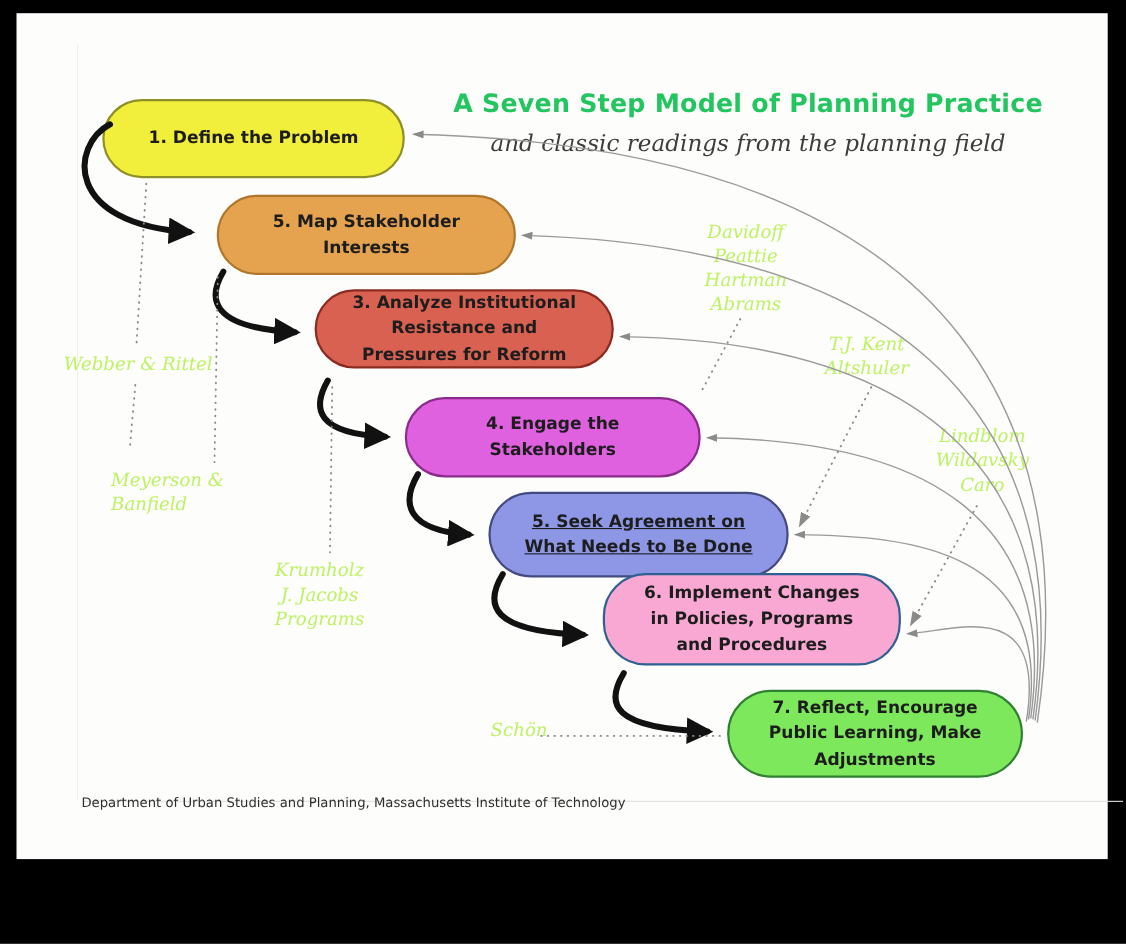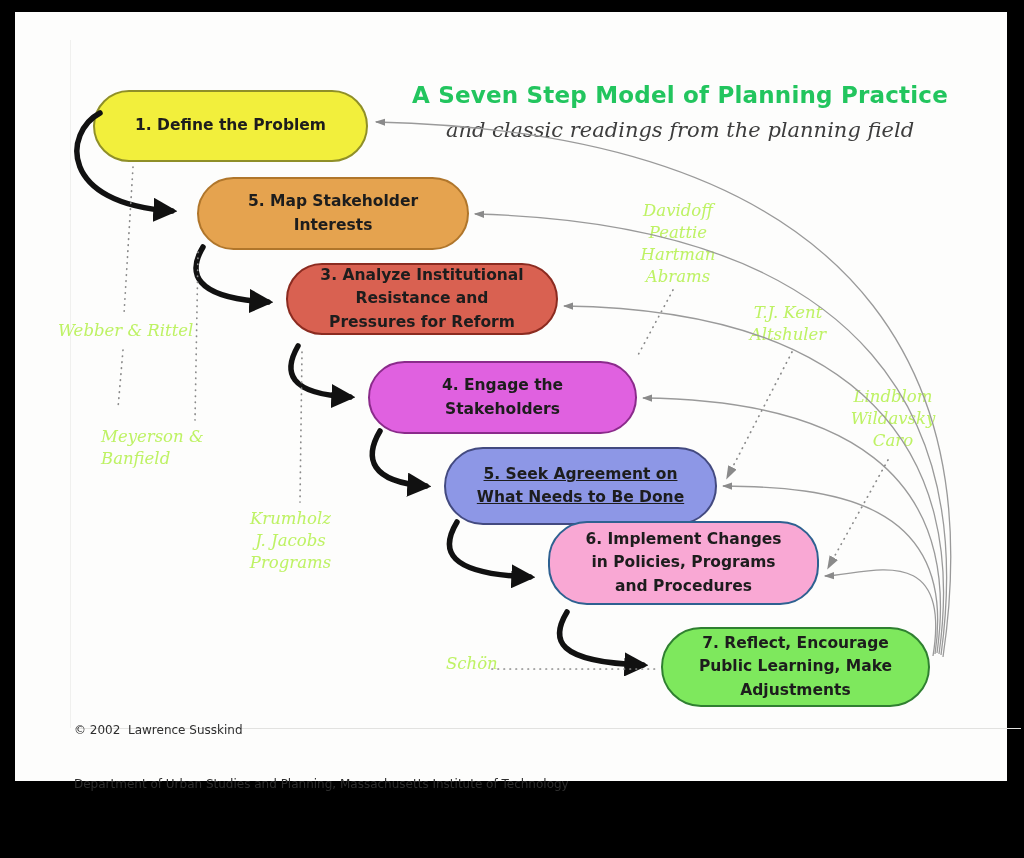--- a/index.html
+++ b/index.html
@@ -127,15 +127,14 @@
     <path d="M198,252 L195,420"></path>
     <path d="M302,352 L300,502"></path>
     <path d="M492,669 L656,669"></path>
     <path d="M673,290 L637,357"></path>
     <path marker-end="url(#ah-gray)" d="M792,352 L727,478"></path>
     <path marker-end="url(#ah-gray)" d="M888,460 L828,568"></path>
   </g>
 </svg>
 
 <div class="footer">
-  <div>© 2002  Lawrence Susskind</div>
   <div>Department of Urban Studies and Planning, Massachusetts Institute of Technology</div>
 </div>
 
 </body></html>

